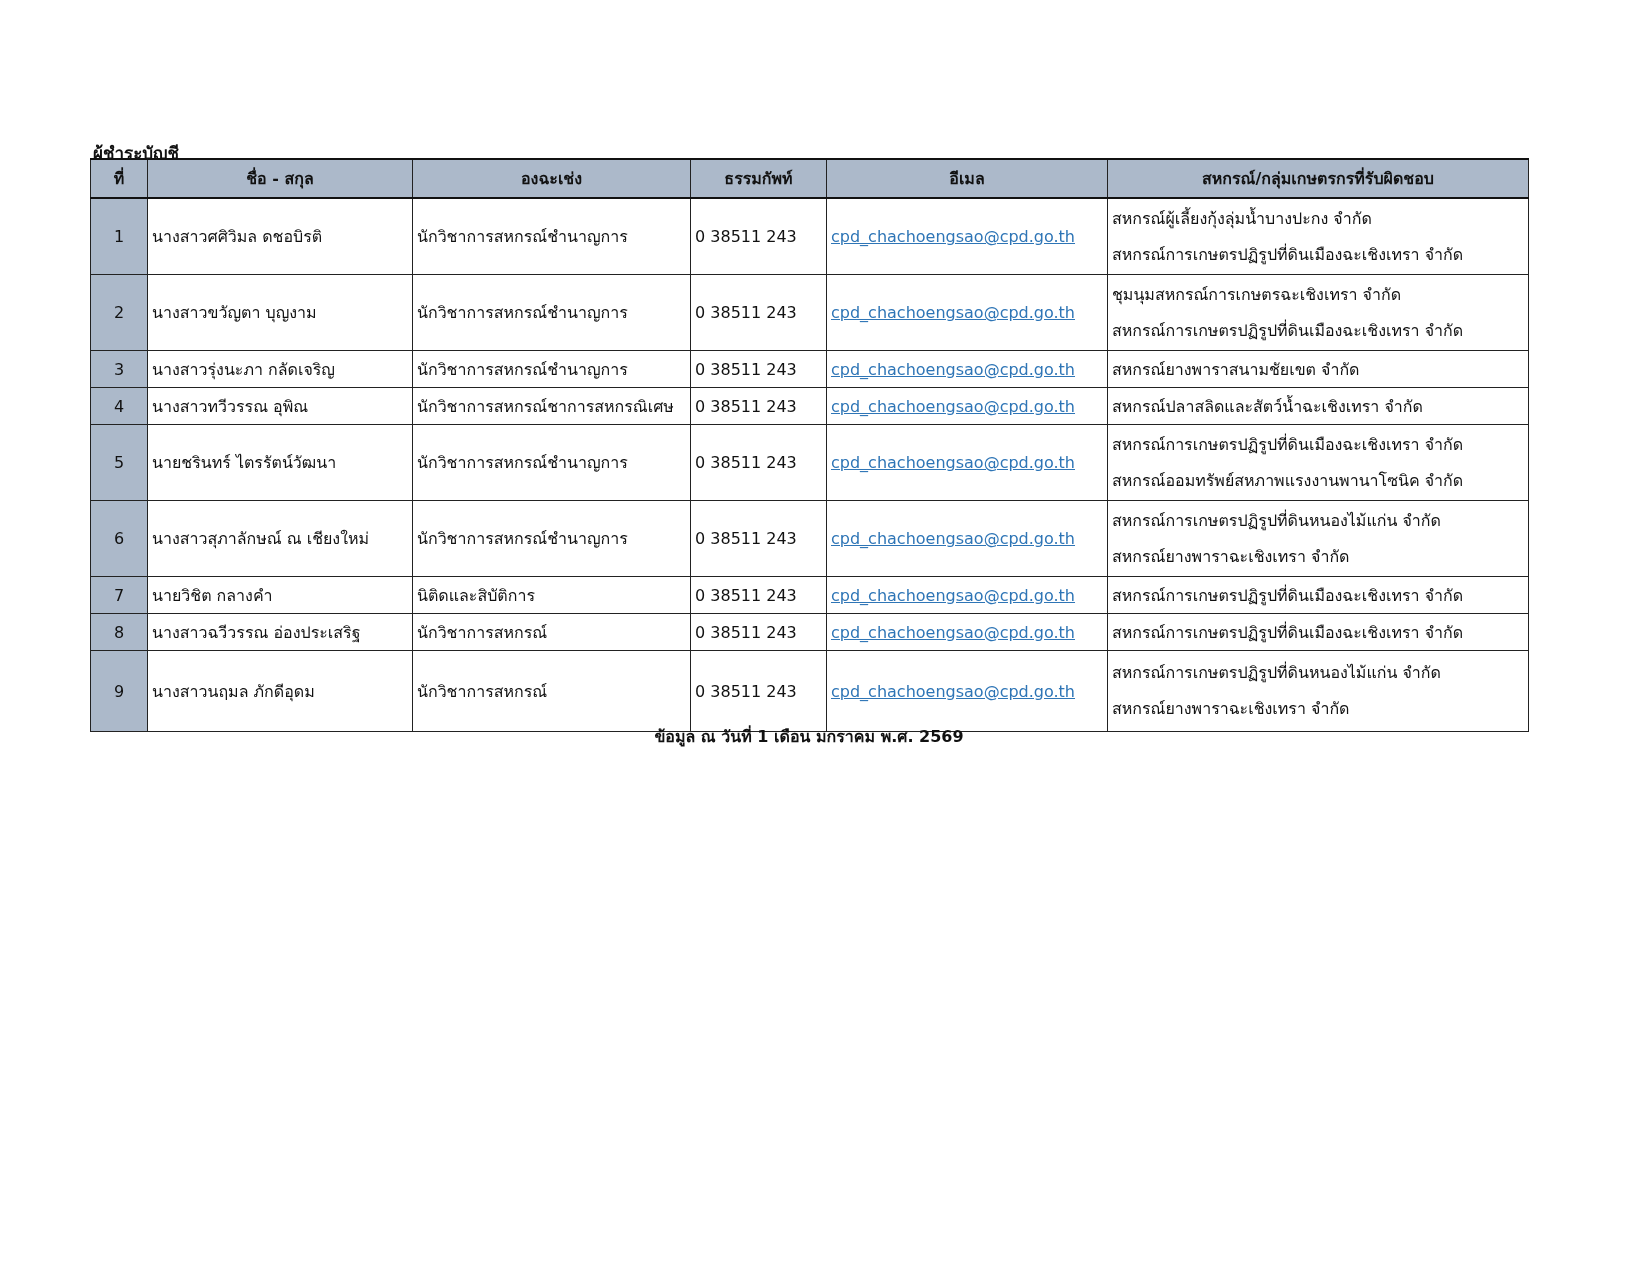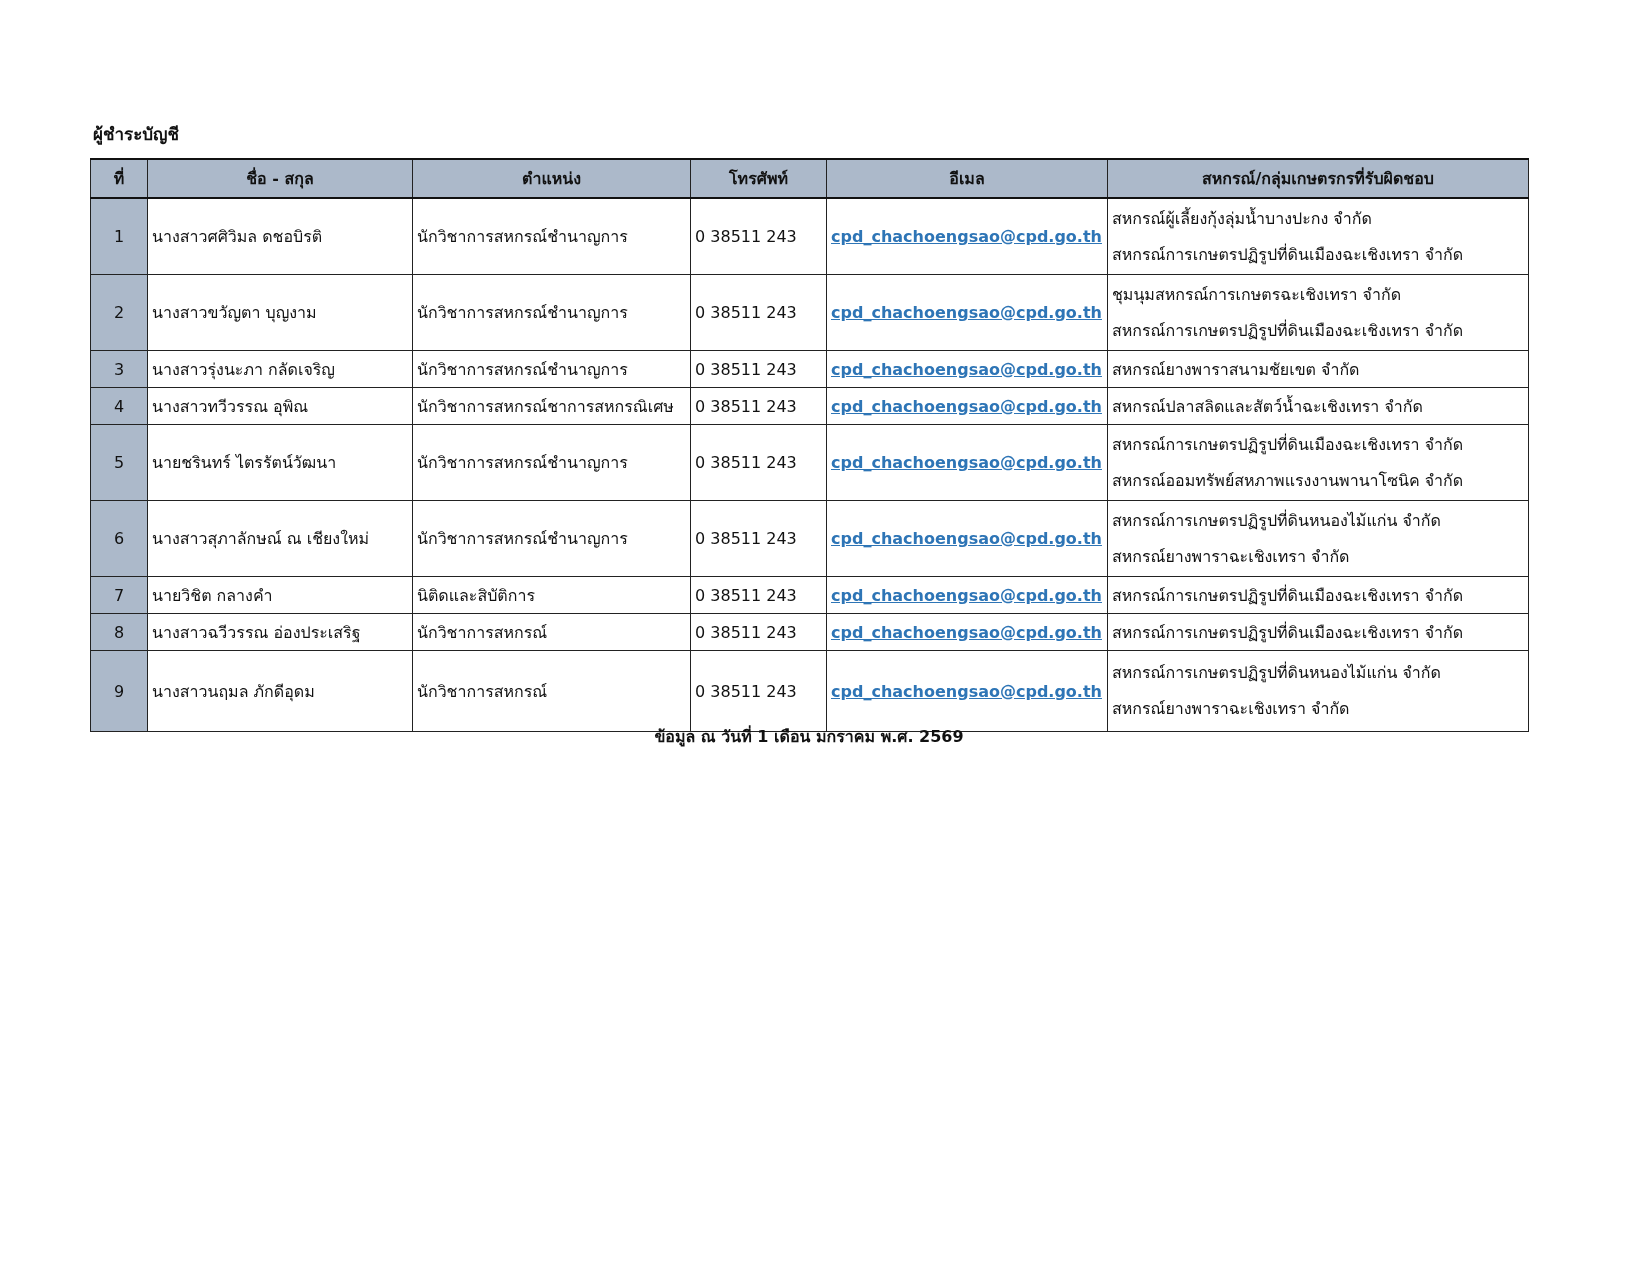--- a/index.html
+++ b/index.html
@@ -6,21 +6,21 @@
     body {
       width: 1650px; height: 1275px;
       background: #ffffff;
       position: relative;
       font-family: "DejaVu Sans", "Liberation Sans", sans-serif;
       color: #111111;
       overflow: hidden;
     }
     .page-title {
       position: absolute;
-      left: 93px; top: 120px;
+      left: 93px; top: 139px;
       font-size: 17px; font-weight: bold;
     }
     table.roster {
       position: absolute;
       left: 90px; top: 158px;
       width: 1438px;
       border-collapse: collapse;
       table-layout: fixed;
       font-size: 16px;
     }
@@ -40,21 +40,20 @@
       border-top: 2.5px solid #111111;
       border-bottom: 2.5px solid #111111;
     }
     td.num {
       background: #acb9ca;
       text-align: center;
     }
     td.email a {
       color: #2e75b6;
       text-decoration: underline;
-      font-weight: bold;
     }
     .coop-line { line-height: 36px; }
     tr.h2 td { height: 75px; }
     tr.h1 td { height: 36px; }
     tr.h9 td { height: 80px; }
     .footnote {
       position: absolute;
       left: 90px; width: 1438px;
       top: 724px;
       text-align: center;
@@ -72,22 +71,22 @@
     <col style="width:265px">
     <col style="width:278px">
     <col style="width:136px">
     <col style="width:281px">
     <col style="width:421px">
   </colgroup>
   <thead>
     <tr>
       <th>ที่</th>
       <th>ชื่อ - สกุล</th>
-      <th>ตำแหน่ง</th>
-      <th>โทรศัพท์</th>
+      <th>องฉะเช่ง</th>
+      <th>ธรรมกัพท์</th>
       <th>อีเมล</th>
       <th>สหกรณ์/กลุ่มเกษตรกรที่รับผิดชอบ</th>
     </tr>
   </thead>
   <tbody>
     <tr class="h2">
       <td class="num">1</td>
       <td>นางสาวศศิวิมล  ดชอบิรติ</td>
       <td>นักวิชาการสหกรณ์ชำนาญการ</td>
       <td>0 38511 243</td>

